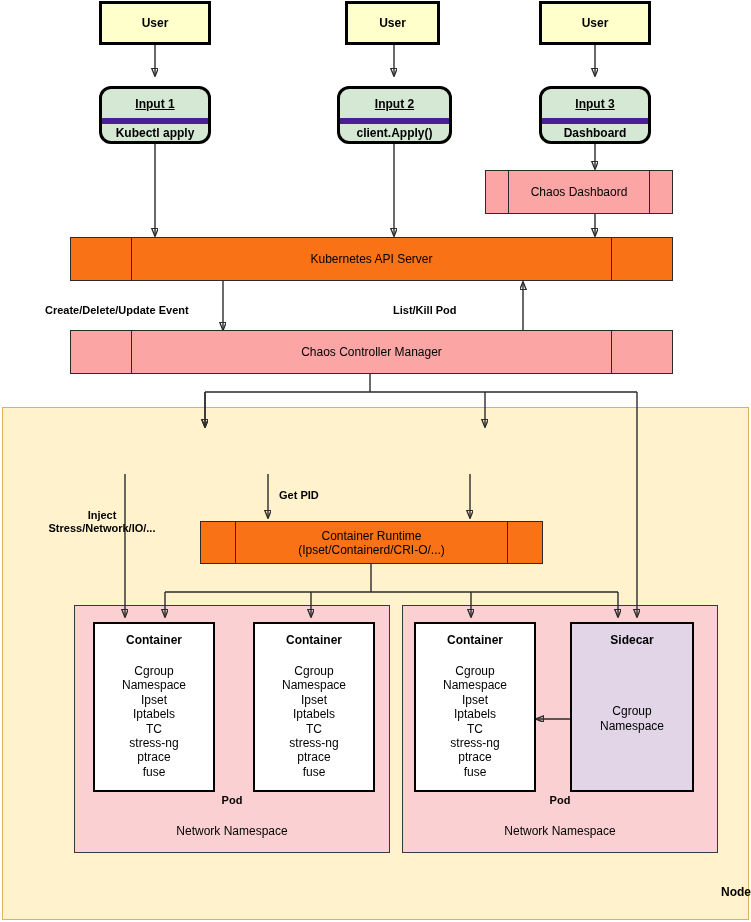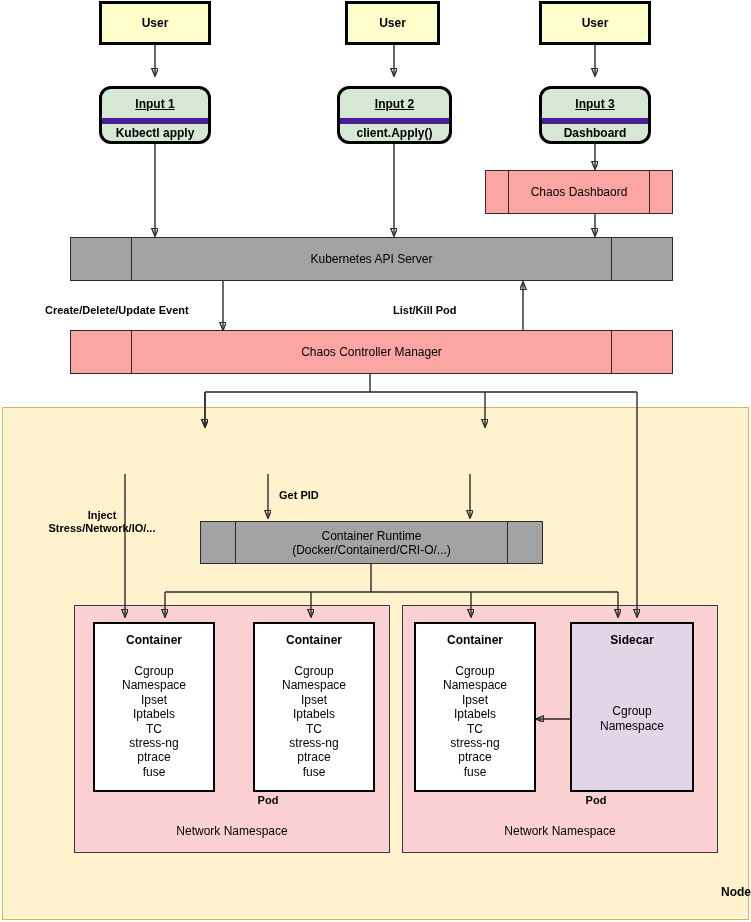--- a/index.html
+++ b/index.html
@@ -28,28 +28,28 @@
     font-weight:bold;font-size:12px;
   }
 
   
   .comp{
     border:1px solid #2b2b2b;
     display:flex;align-items:center;justify-content:center;
     font-size:12px;text-align:center;line-height:14px;position:absolute;
   }
   .comp .rule{position:absolute;top:0;bottom:0;width:0;border-left:1px solid #2b2b2b;}
-  .comp.blue{background:#a3a3a3;}
+  .comp.blue{background:#f97316;}
   .comp.purple{background:#fca5a5;}
   .comp .lbl{position:relative;z-index:2;}
 
   
   .node-region{background:#fff2cc;border:1px solid #d6b656;}
   .pod-region{background:#fad0d3;border:1px solid #36393d;}
-  .pod-label{position:absolute;font-size:11px;font-weight:bold;text-align:center;margin-left:36px;}
+  .pod-label{position:absolute;font-size:11px;font-weight:bold;text-align:center;}
   .ns-label{position:absolute;font-size:12px;text-align:center;}
   .node-label{position:absolute;font-size:12px;font-weight:bold;text-align:right;}
 
   .container-box{
     background:#fff;border:2px solid #000;
     display:flex;flex-direction:column;align-items:center;
     padding-top:9px;
   }
   .container-box.sidecar{background:#e1d5e7;justify-content:center;padding-top:9px;}
   .container-title{font-size:12px;font-weight:bold;}
@@ -170,21 +170,21 @@
     <div>Stress/Network/IO/...</div>
   </div>
 
 
 
   <div class="comp blue" style="left:200px;top:521px;width:341px;height:41px;">
     <span class="rule" style="left:34px;"></span>
     <span class="rule" style="right:34px;"></span>
     <span class="lbl">
       <span style="display:block">Container Runtime</span>
-      <span style="display:block">(Docker/Containerd/CRI-O/...)</span>
+      <span style="display:block">(Ipset/Containerd/CRI-O/...)</span>
     </span>
   </div>
 
   <div class="abs container-box" style="left:93px;top:622px;width:122px;height:170px;">
     <div class="container-title">Container</div>
     <div class="container-list" style="white-space:pre-line;">Cgroup
 Namespace
 Ipset
 Iptabels
 TC

